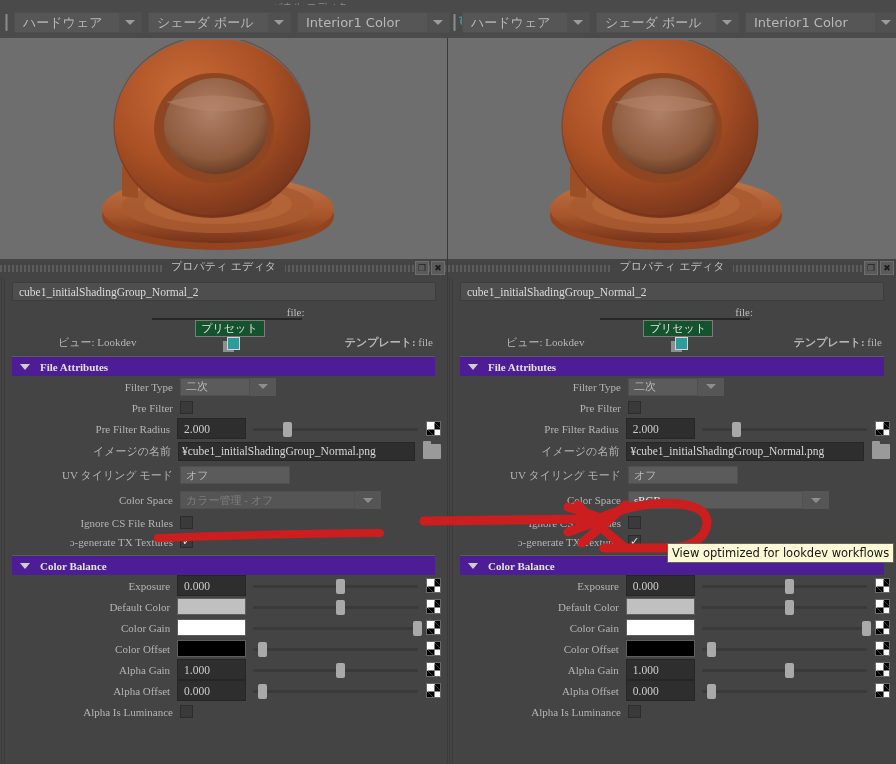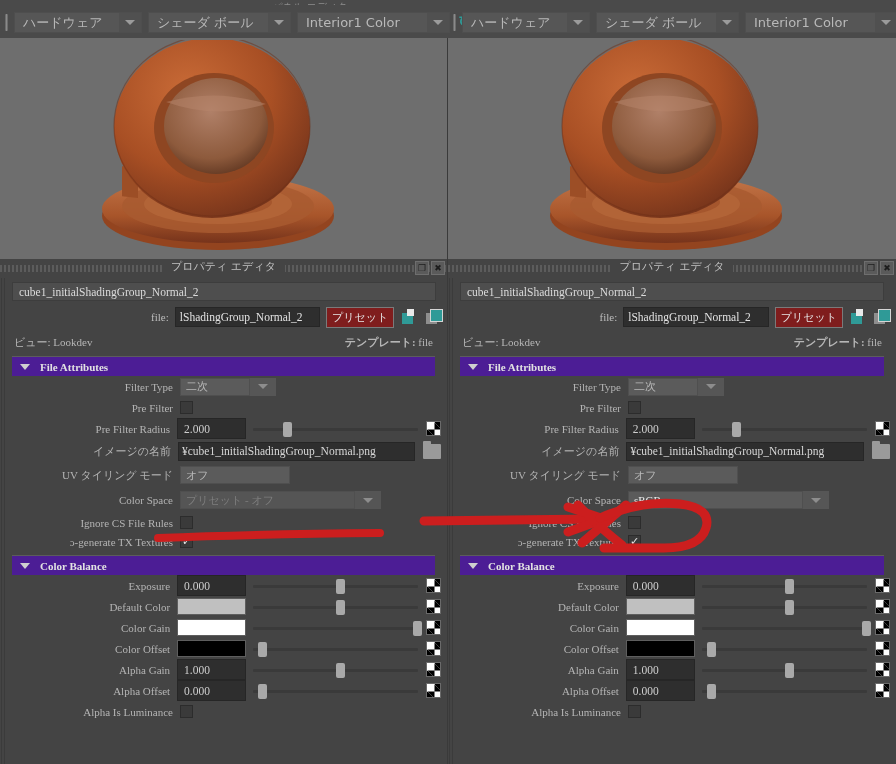--- a/index.html
+++ b/index.html
@@ -111,44 +111,45 @@
   .nodefield {
     margin: 4px 0 0 6px; height: 19px; width: 424px;
     background: #4e4e4e; border: 1px solid #3d3d3d;
     display: flex; align-items: center;
   }
   .nodefield span { padding-left: 6px; color: #dcdcdc; font-size: 11.5px; }
 
   .filerow {
     margin-top: 5px; height: 22px; display: flex; align-items: center;
     padding-left: 6px;
+    flex-direction: column;
   }
   .filerow .lbl { width: 168px; text-align: right; padding-right: 6px; color: #bdbdbd; }
   .filerow .fval {
     width: 150px; height: 20px; background: #2e2e2e; border: 1px solid #262626;
     color: #e3e3e3; display: flex; align-items: center; padding-left: 4px;
     font-size: 11.5px; overflow: hidden; white-space: nowrap;
   }
   .presetbtn {
-    margin-left: 6px; height: 21px; width: 70px; background: #7f1d1d;
+    margin-left: 6px; height: 21px; width: 70px; background: #14532d;
     border: 1px solid #7a7a7a; color: #e6e6e6;
     display: flex; align-items: center; justify-content: center; font-size: 11px;
   }
   .sqicon { margin-left: 8px; width: 16px; height: 16px; position: relative; }
   .sq-a::before { content:""; position:absolute; left:0; top:4px; width:11px; height:11px; background:#2f9a97; }
   .sq-a::after  { content:""; position:absolute; left:5px; top:0; width:7px; height:7px; background:#e9e9e9; }
   .sq-b::before { content:""; position:absolute; left:0; top:4px; width:11px; height:11px; background:#8e8e8e; }
   .sq-b::after  { content:""; position:absolute; left:4px; top:0; width:11px; height:11px; background:#2f9a97; border:1px solid #d5d5d5; }
 
   .viewrow2 {
     margin-top: 4px; height: 20px; display: flex; align-items: center;
     padding: 0 8px 0 8px;
   }
   .viewrow2 .vleft { color: #b6b6b6; }
-  .viewrow2 .vleft b { font-weight: normal; color: #bcbcbc; }
+  .viewrow2 .vleft b { font-weight: normal; color: #bcbcbc; margin-left: 44px; }
   .viewrow2 .vright { margin-left: auto; color: #b6b6b6; }
 
   .section {
     margin: 4px 6px 0 6px; height: 20px; background: #4c1d95;
     display: flex; align-items: center; padding-left: 8px;
     border-top: 1px solid #5c5c5c;
   }
   .section .tri {
     width: 0; height: 0; margin-right: 10px;
     border-left: 5px solid transparent; border-right: 5px solid transparent;
@@ -426,21 +427,21 @@
             <div class="rl">イメージの名前</div>
             <div class="txt-field" style="width:240px">¥cube1_initialShadingGroup_Normal.png</div>
             <div class="folder-icon" style="margin-left:8px"></div>
           </div>
           <div class="row" style="height:24px">
             <div class="rl">UV タイリング モード</div>
             <div class="sel-field" style="width:110px">オフ</div>
           </div>
           <div class="row" style="height:26px">
             <div class="rl">Color Space</div>
-            <div class="sel-field" style="width:175px;background:#555;color:#7e7e7e">プリセット - オフ</div>
+            <div class="sel-field" style="width:175px;background:#555;color:#7e7e7e">カラー管理 - オフ</div>
             <div class="sel-arrow" style="background:#555">
                 <i class="caret"></i>
               </div>
           </div>
           <div class="row" style="height:19px">
             <div class="rl">Ignore CS File Rules</div>
             <div class="chk"></div>
           </div>
           <div class="row" style="height:19px">
             <div class="rl">ɔ-generate TX Textures</div>
@@ -666,20 +667,21 @@
             </div>
             <div class="row">
               <div class="rl">Alpha Is Luminance</div>
               <div class="chk"></div>
             </div>
           </div>
       </div>
     </div>
   </div>
 
+  <div class="tooltip" style="left:667px;top:543px;">View optimized for lookdev workflows</div>
 
   <svg class="annot" width="896" height="764" viewBox="0 0 896 764">
     <g id="annot-g" fill="none" stroke-linecap="round" stroke-linejoin="round" stroke="#cc1e1e">
 
       <path d="M158 538 Q260 534 380 533" stroke-width="8"></path>
 
       <path d="M424 521 L596 519" stroke-width="9"></path>
       <path d="M568 507 L604 519 L568 532" stroke-width="9"></path>
 
       <path d="M578 505 Q600 528 622 545" stroke-width="9"></path>

